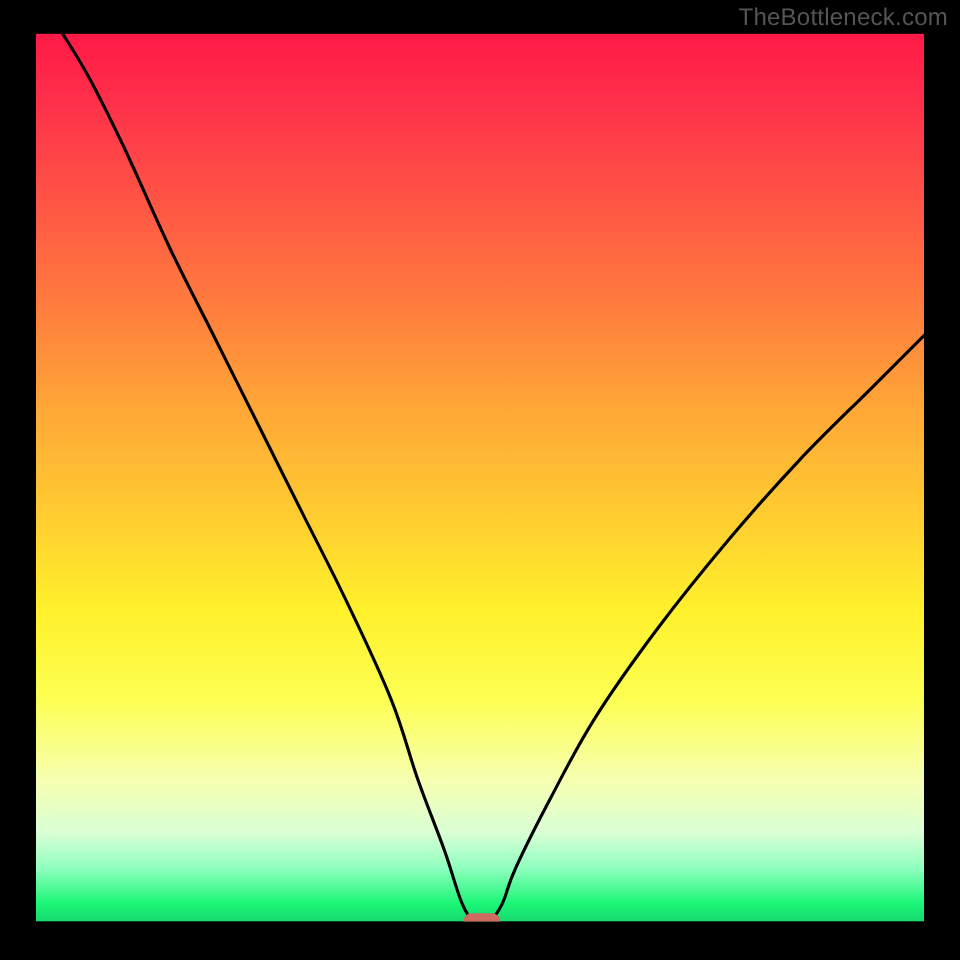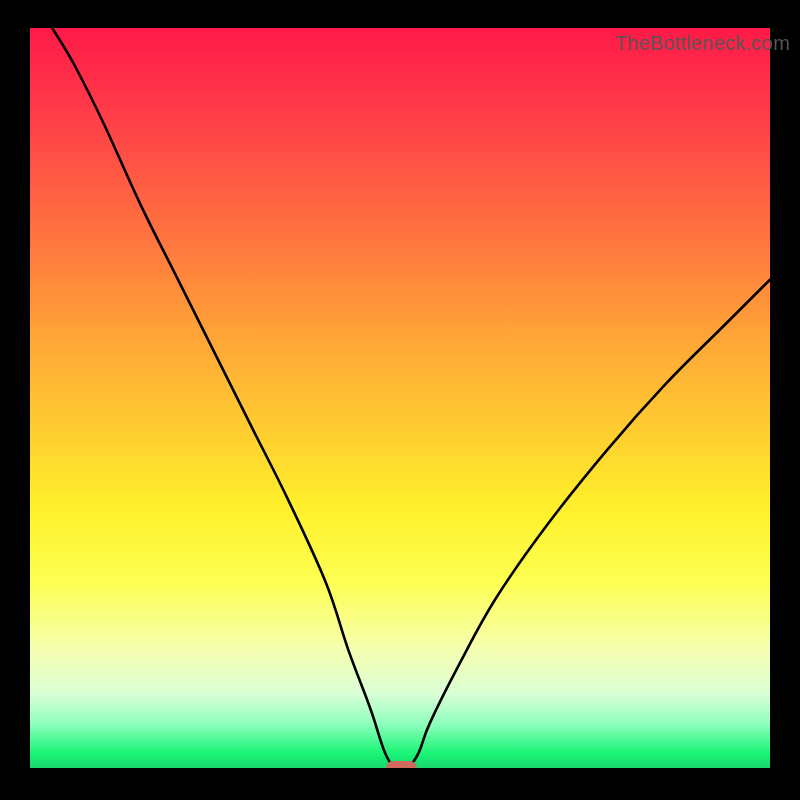--- a/index.html
+++ b/index.html
@@ -19,21 +19,20 @@
   }
   .watermark {
     position: absolute;
     top: 4px;
     right: 10px;
     color: #555;
     font-size: 20px;
     font-weight: 500;
     letter-spacing: 0.2px;
     z-index: 50;
-    margin-top: 28px;
   }
   .plot-wrap {
     position: absolute;
     left: 30px;
     top: 28px;
     width: 740px;
     height: 740px;
     overflow: hidden;
   }
   .gradient {

